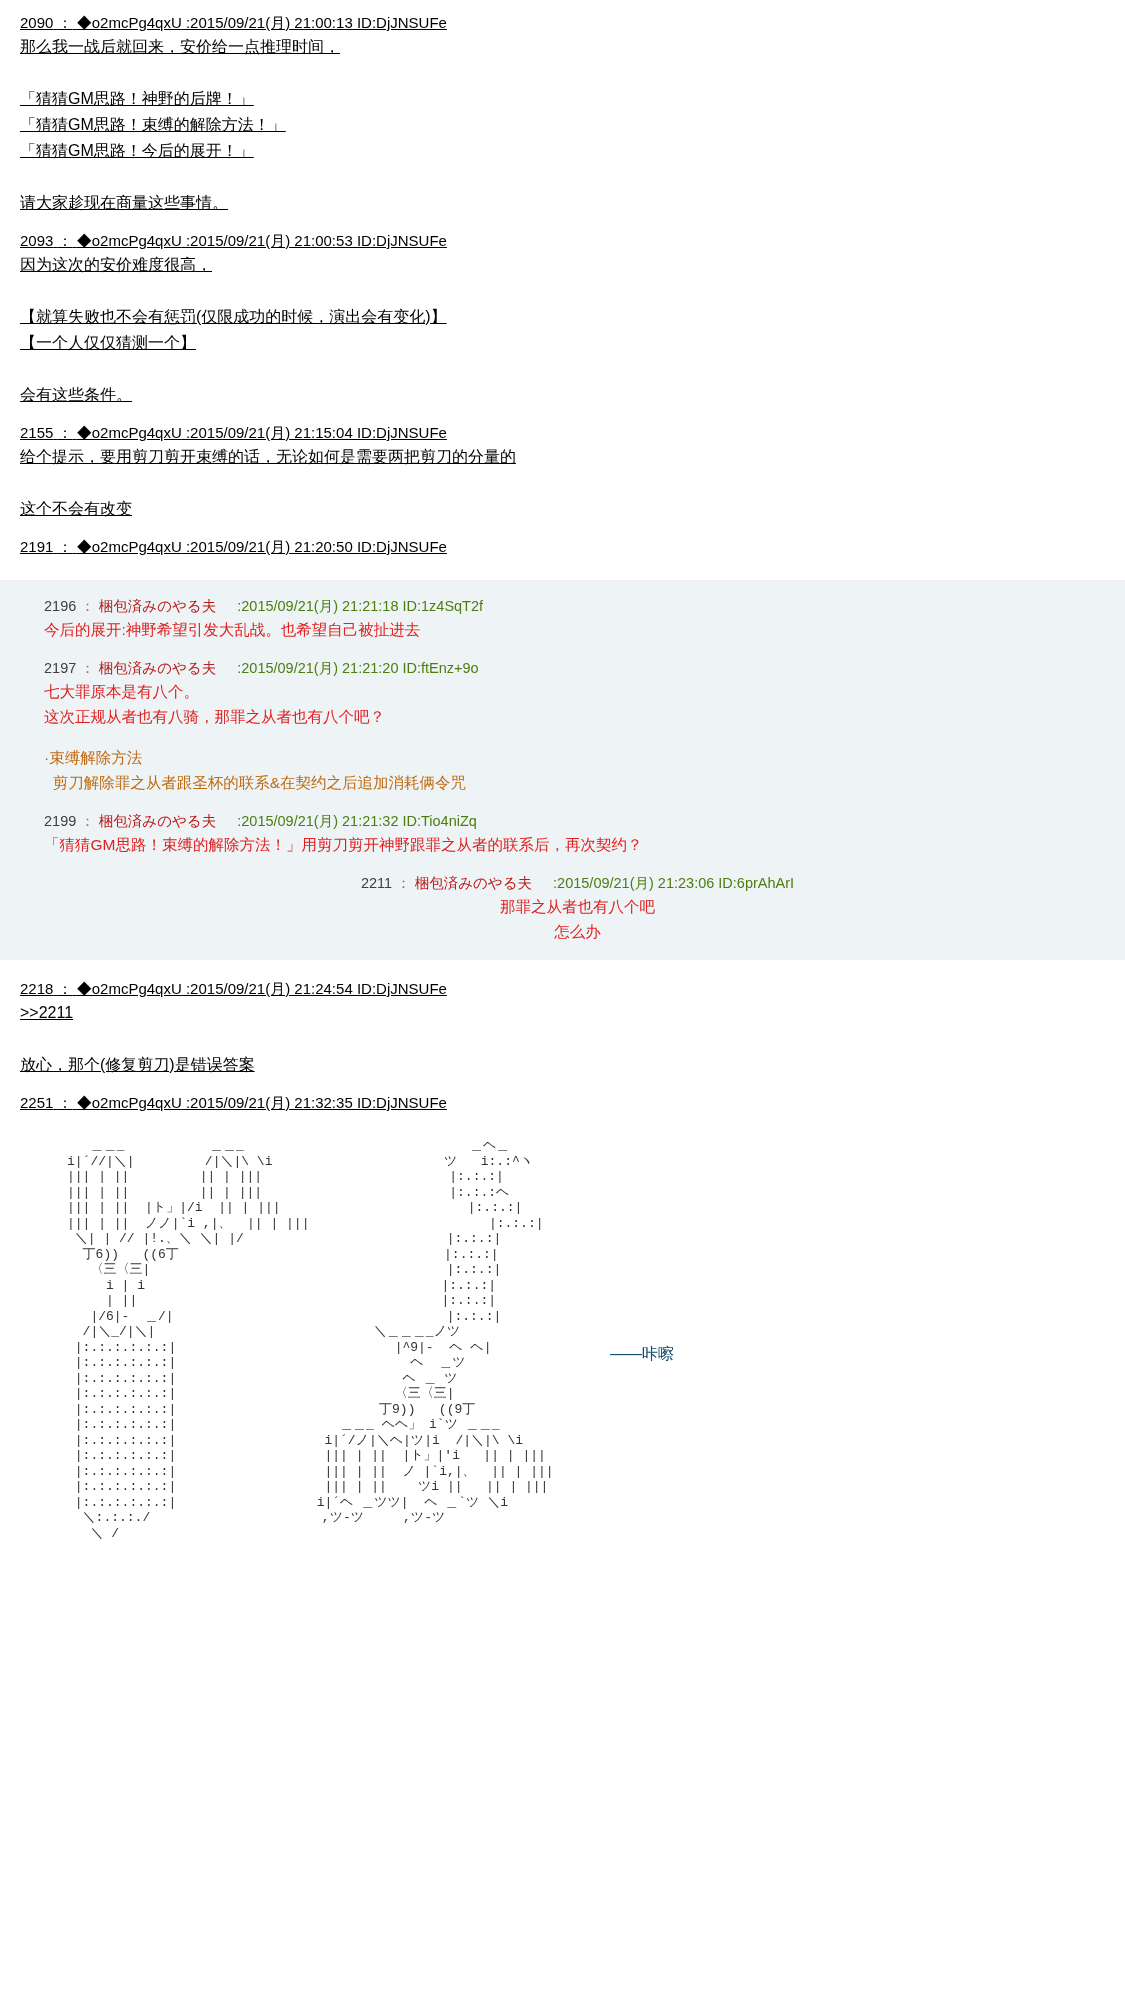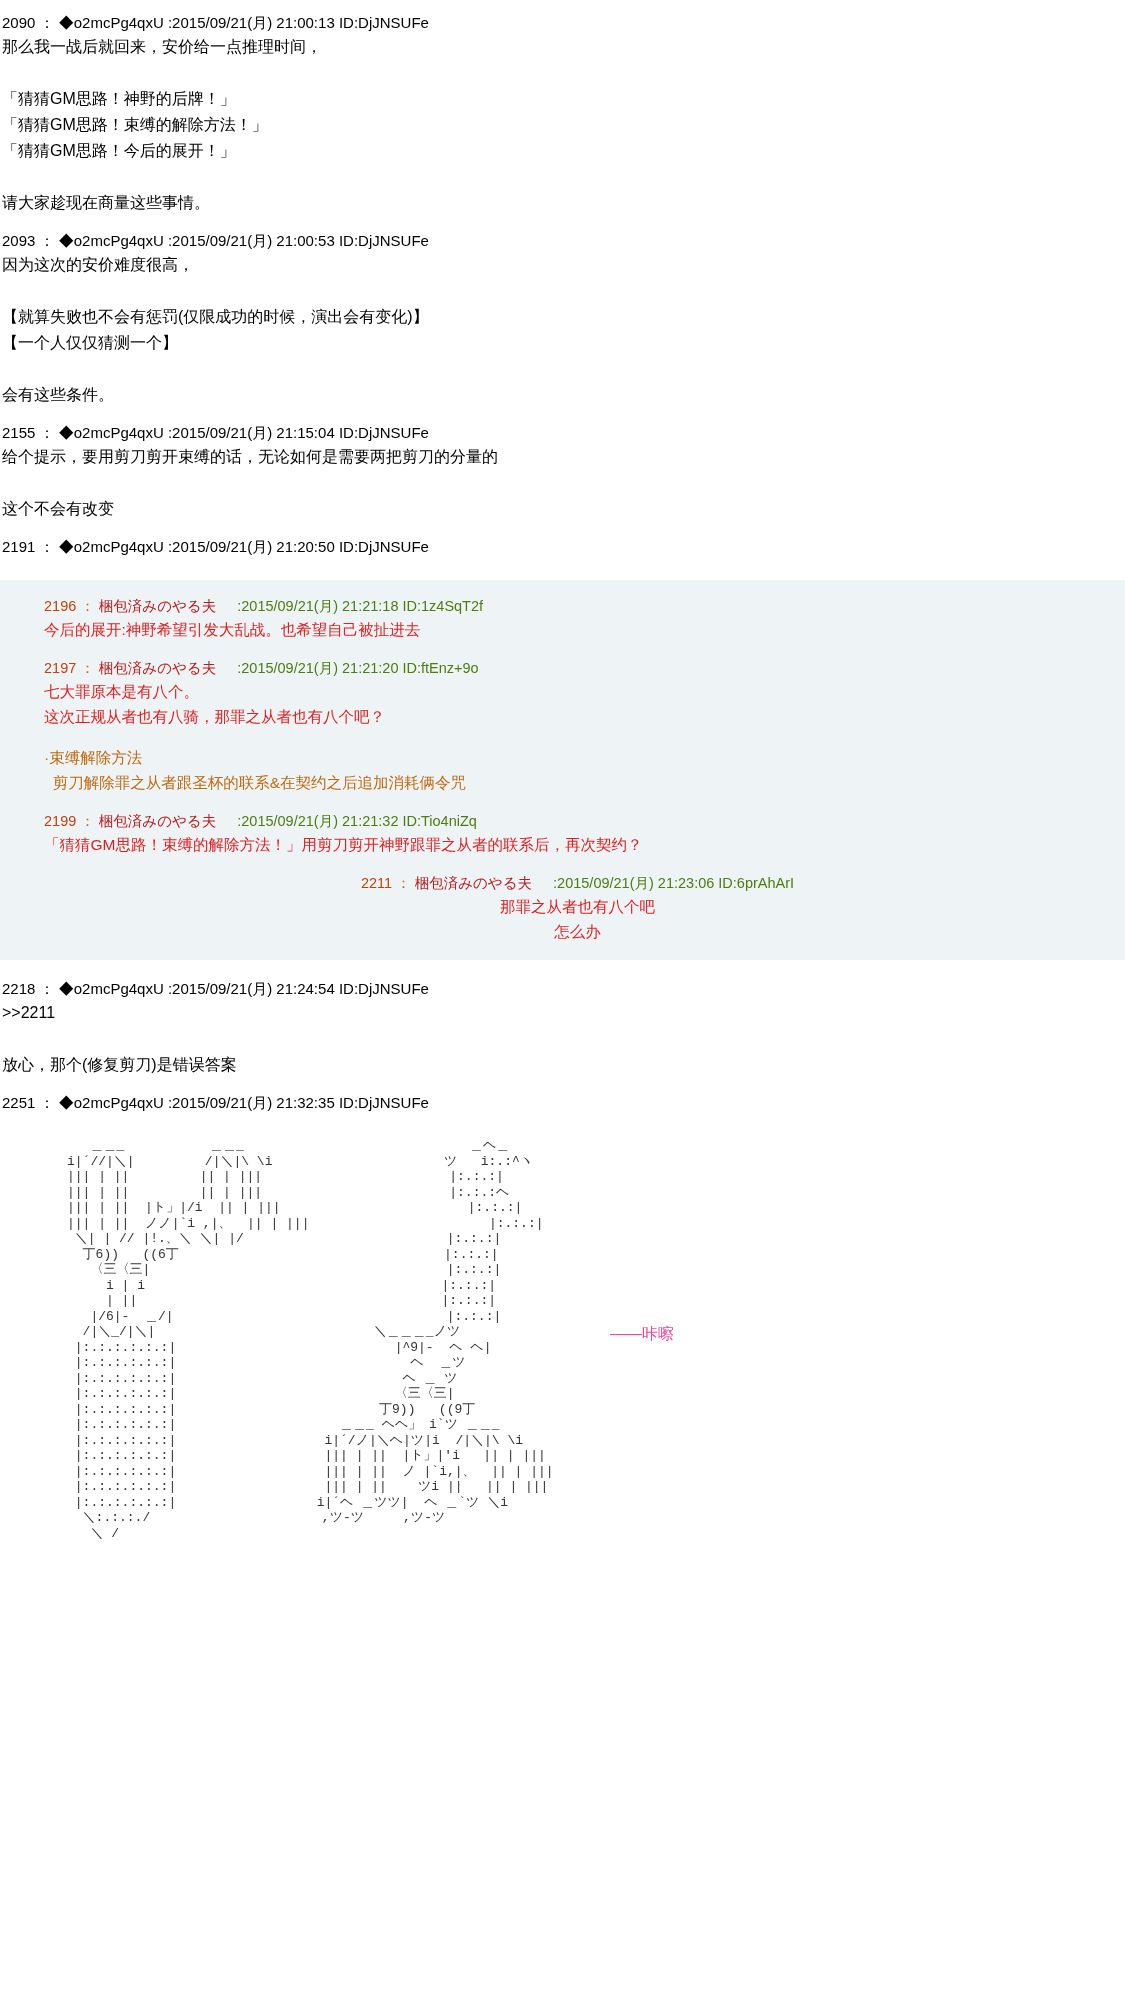--- a/index.html
+++ b/index.html
@@ -15,22 +15,23 @@
   }
   .page {
     position: relative;
     width: 1125px;
     min-height: 2000px;
     background: #ffffff;
     padding: 12px 0 0 0;
     box-sizing: border-box;
   }
   .post {
-    padding: 0 2px;
+    padding: 0 20px;
     margin-bottom: 14px;
+    text-decoration: underline;
   }
   .meta {
     font-size: 15px;
     line-height: 22px;
     color: #000000;
     white-space: nowrap;
   }
   .body-text {
     font-size: 16px;
     line-height: 26px;
@@ -45,21 +46,21 @@
     padding: 16px 14px 16px 44px;
     box-sizing: border-box;
   }
   .reply { margin-bottom: 16px; }
   .reply:last-child { margin-bottom: 0; text-align: center; }
   .reply .meta {
     font-size: 14.5px;
     line-height: 21px;
     color: #d06000;
   }
-  .reply .meta .rnum { color: #c2410c; }
+  .reply .meta .rnum { color: #404040; }
   .reply .meta .rname { color: #b91c1c; }
   .reply .meta .rdate { color: #4d7c0f; margin-left: 17px; }
   .reply .rbody {
     font-size: 15.5px;
     line-height: 25px;
     color: #e02020;
     white-space: pre-wrap;
   }
   .reply.muted .meta { color: #c06a10; }
   .reply.muted .rbody { color: #c06a10; }
@@ -74,24 +75,24 @@
     line-height: 15.5px;
     color: #333333;
     margin: 0;
     padding: 0 0 0 28px;
     white-space: pre;
     letter-spacing: 0px;
   }
   .aa-label {
     position: absolute;
     left: 610px;
-    top: 196px;
+    top: 216px;
     font-family: "Liberation Sans", sans-serif;
     font-size: 16px;
-    color: #ec4899;
+    color: #0c4a6e;
     white-space: nowrap;
   }
 </style>
 </head>
 <body>
 
 <div class="page">
 
   <div class="post">
     <div class="meta">

